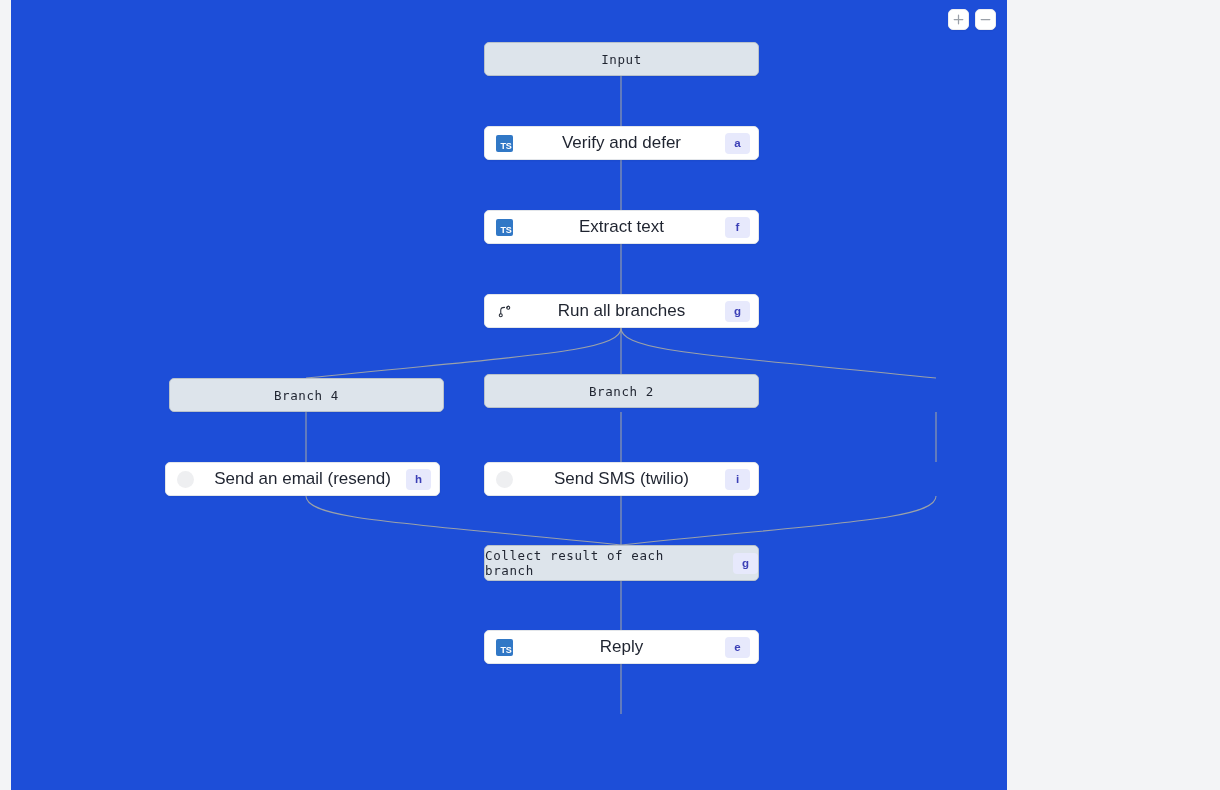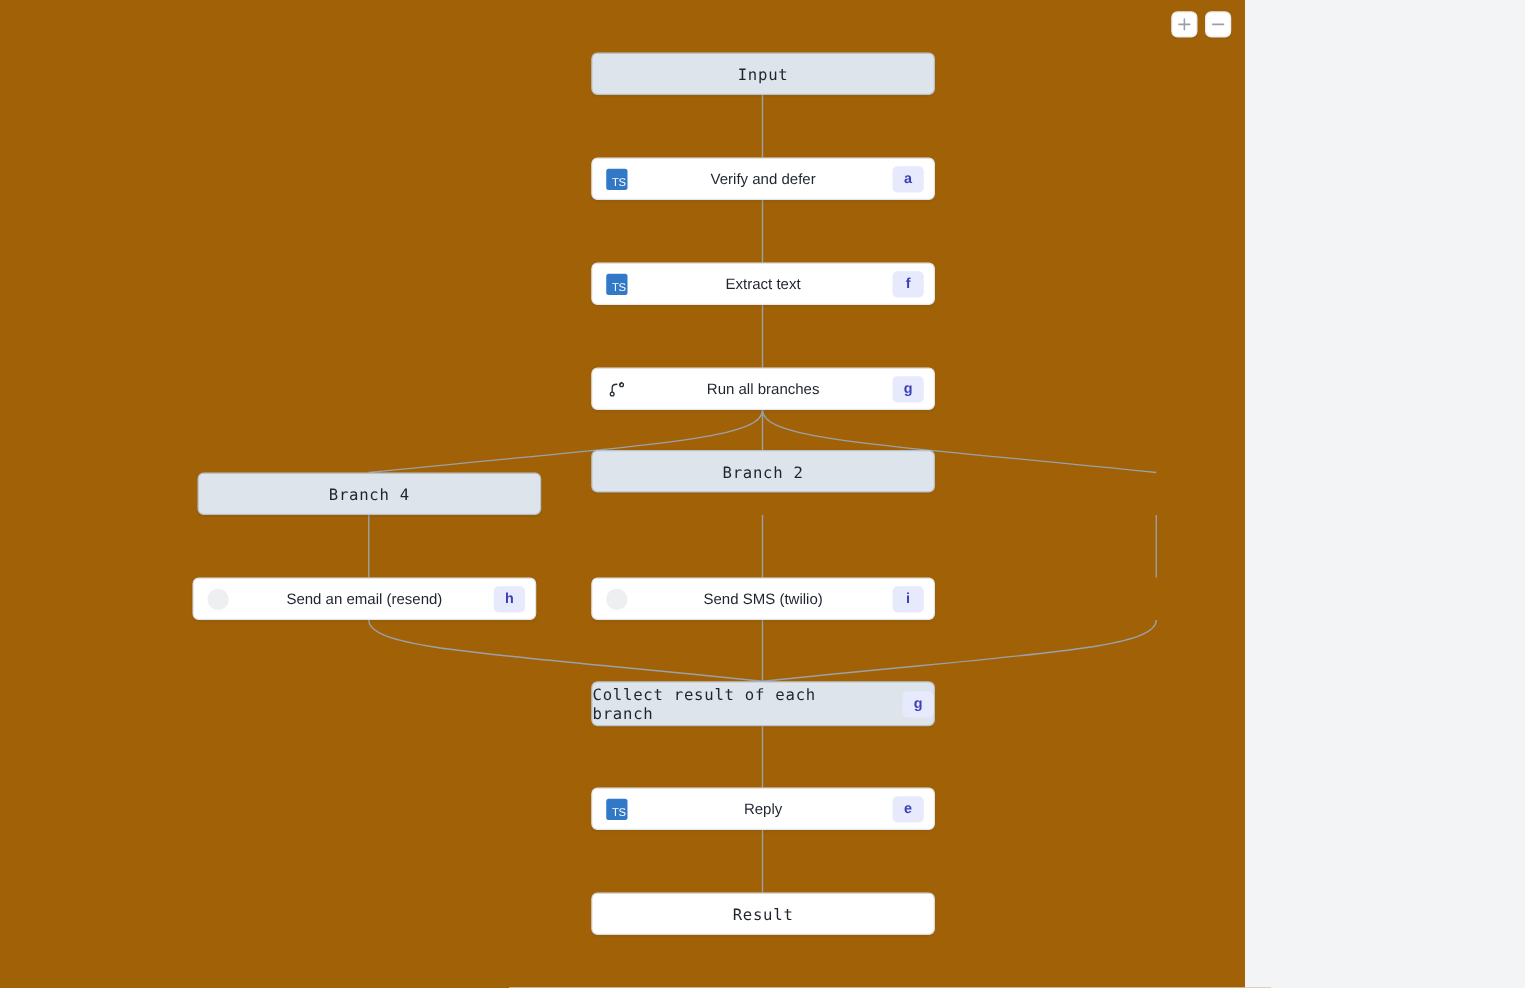--- a/index.html
+++ b/index.html
@@ -9,21 +9,22 @@
     height: 790px;
     overflow: hidden;
     background: #f3f4f6;
     font-family: "Liberation Sans", sans-serif;
   }
 
   #canvas {
     position: relative;
     width: 996px;
     height: 790px;
-    background: #a16207;
+    background: #1d4ed8;
+    margin-left: 11px;
   }
 
   
   #zoom-controls {
     position: absolute;
     top: 9px;
     right: 11px;
     display: flex;
     gap: 6px;
     z-index: 40;
@@ -92,21 +93,21 @@
     border: 1px solid #e3e6ea;
     border-radius: 5px;
     box-shadow: 0 1px 2px rgba(16,24,40,0.07);
     padding: 0 8px 0 9px;
     justify-content: space-between;
   }
   .node.step .step-title {
     position: absolute;
     left: 0; right: 0;
     text-align: center;
-    font-size: 12px;
+    font-size: 17px;
     color: #1f2430;
     pointer-events: none;
     white-space: nowrap;
   }
 
   .icon-slot {
     width: 20px;
     height: 20px;
     flex: 0 0 20px;
     display: flex;
@@ -116,21 +117,21 @@
   }
 
   
   .ts-icon {
     width: 17px;
     height: 17px;
     border-radius: 2px;
     background: #3178c6;
     color: #ffffff;
     font-family: "Liberation Sans", sans-serif;
-    font-weight: normal;
+    font-weight: bold;
     font-size: 9px;
     display: flex;
     align-items: flex-end;
     justify-content: flex-end;
     padding: 0 1px 0 0;
     letter-spacing: -0.3px;
     line-height: 1;
   }
   .ts-icon span { transform: translateY(-1px); }
 
@@ -254,21 +255,21 @@
         <path d="M10.4 4 L12 2.2"></path>
       </svg>
     </span>
     <span class="step-title">Run all branches</span>
     <span class="badge">g</span>
   </div>
 
   <div class="node shell" style="left:158px; top:378px; width:275px;">
     <span class="shell-label">Branch 4</span>
   </div>
-  <div class="node shell" style="left:473px; top:360px; width:275px;align-items:center;">
+  <div class="node shell" style="left:473px; top:374px; width:275px;align-items:center;">
     <span class="shell-label">Branch 2</span>
   </div>
 
   <div class="node step" style="left:154px; top:462px; width:275px;">
     <span class="icon-slot">
       <span class="blank-icon"></span>
     </span>
     <span class="step-title">Send an email (resend)</span>
     <span class="badge">h</span>
   </div>
@@ -290,17 +291,14 @@
   <div class="node step" style="left:473px; top:630px; width:275px;">
     <span class="icon-slot">
       <span class="ts-icon">
           <span>TS</span>
         </span>
     </span>
     <span class="step-title">Reply</span>
     <span class="badge">e</span>
   </div>
 
-  <div class="node shell plain" style="left:473px; top:714px; width:275px;">
-    <span class="shell-label">Result</span>
-  </div>
 
 </div>
 
 </body></html>

